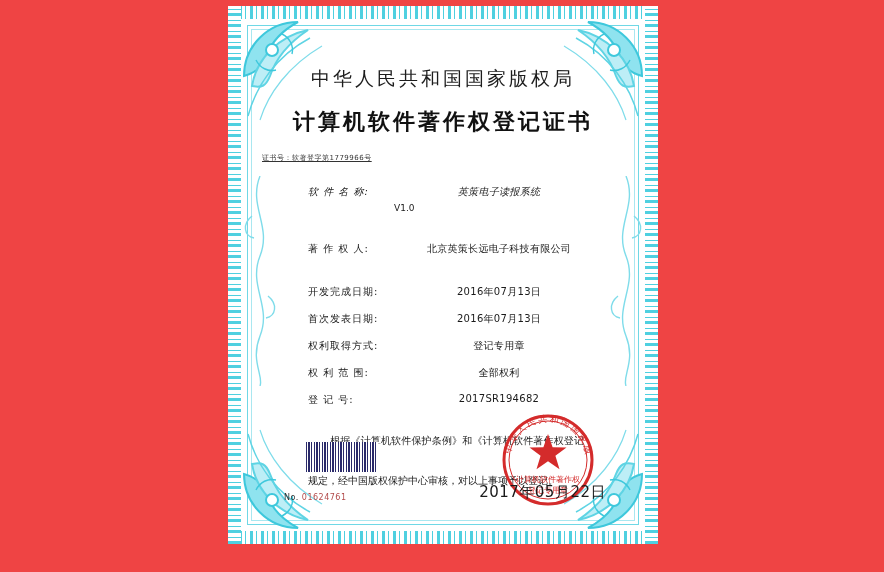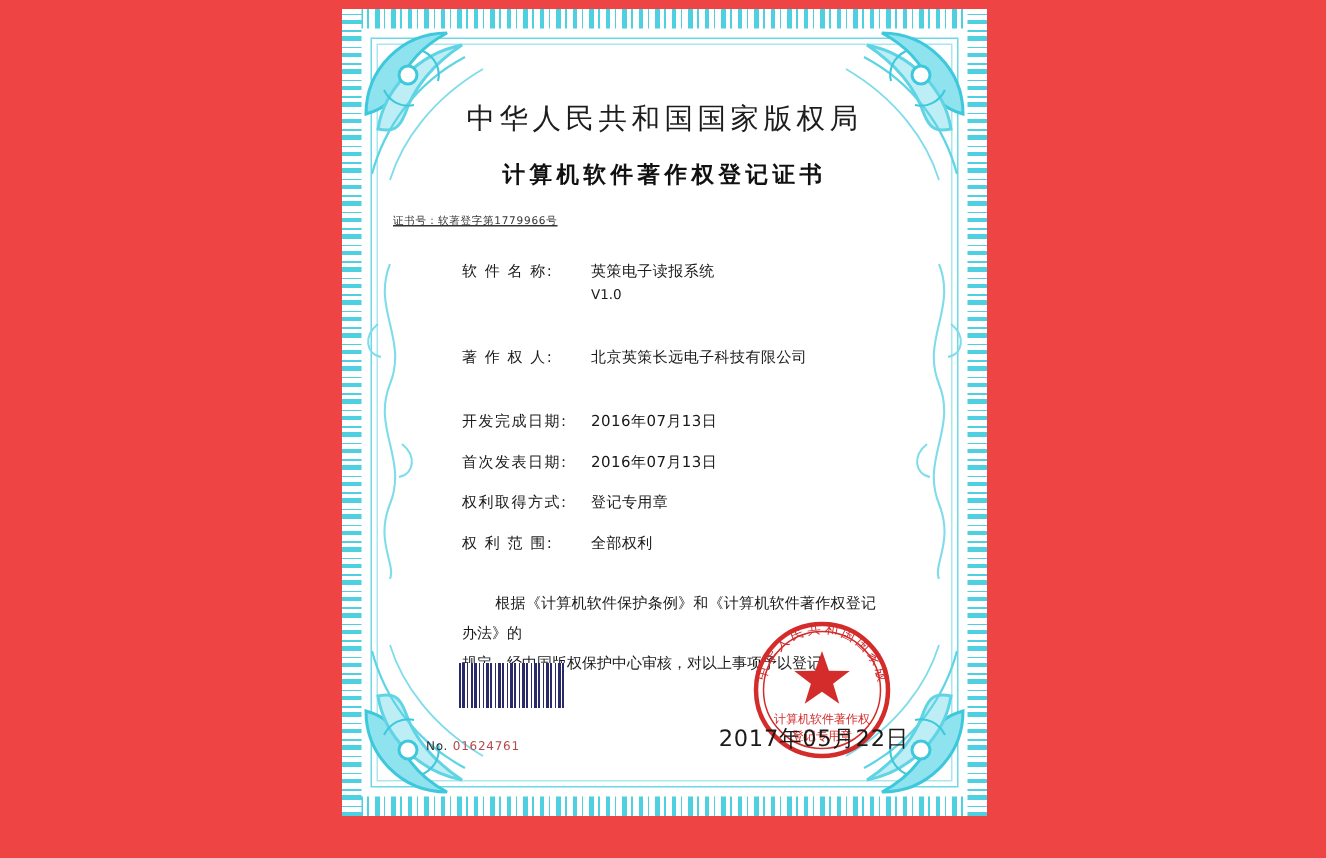--- a/index.html
+++ b/index.html
@@ -112,21 +112,21 @@
     text-align: center;
     font-family: "DejaVu Serif", serif;
     font-size: 19px;
     letter-spacing: 3px;
     color: #1d1d1d;
     margin-top: 20px;
   }
   .title-sub {
     text-align: center;
     font-family: "DejaVu Serif", serif;
-    font-size: 15px;
+    font-size: 22px;
     font-weight: bold;
     letter-spacing: 3px;
     color: #111111;
     margin-top: 15px;
   }
   .cert-number {
     text-align: left;
     font-size: 7px;
     color: #333;
     margin-top: 16px;
@@ -140,32 +140,33 @@
     padding-left: 46px;
     padding-right: 20px;
   }
   .field-row {
     display: flex;
     align-items: flex-start;
     margin-bottom: 13px;
     font-size: 10px;
     color: #1a1a1a;
   }
-  .field-row.tight { margin-bottom: 4px; }
+  .field-row.tight { margin-bottom: 4px; font-style: italic; }
   .field-label {
     width: 86px;
     flex: 0 0 86px;
     letter-spacing: 1px;
     font-family: "DejaVu Sans", sans-serif;
     white-space: nowrap;
   }
   .field-value {
     flex: 1 1 auto;
     font-family: "DejaVu Sans", sans-serif;
     letter-spacing: 0.3px;
+    text-align: center;
   }
   .field-subline {
     padding-left: 86px;
     font-size: 9px;
     margin-top: -9px;
     margin-bottom: 13px;
     color: #1a1a1a;
   }
 
   .gap-large { height: 16px; }
@@ -353,20 +354,24 @@
         <div class="field-row">
           <div class="field-label">权利取得方式:</div>
           <div class="field-value">登记专用章</div>
         </div>
 
         <div class="field-row">
           <div class="field-label">权 利 范 围:</div>
           <div class="field-value">全部权利</div>
         </div>
 
+        <div class="field-row">
+          <div class="field-label">登 记 号:</div>
+          <div class="field-value">2017SR194682</div>
+        </div>
 
       </div>
 
       <div class="paragraph">
         <span class="indent"></span><span>根据《计算机软件保护条例》和《计算机软件著作权登记办法》的</span><br>
         <span>规定，经中国版权保护中心审核，对以上事项予以登记。</span>
       </div>
 
     </div>
 

